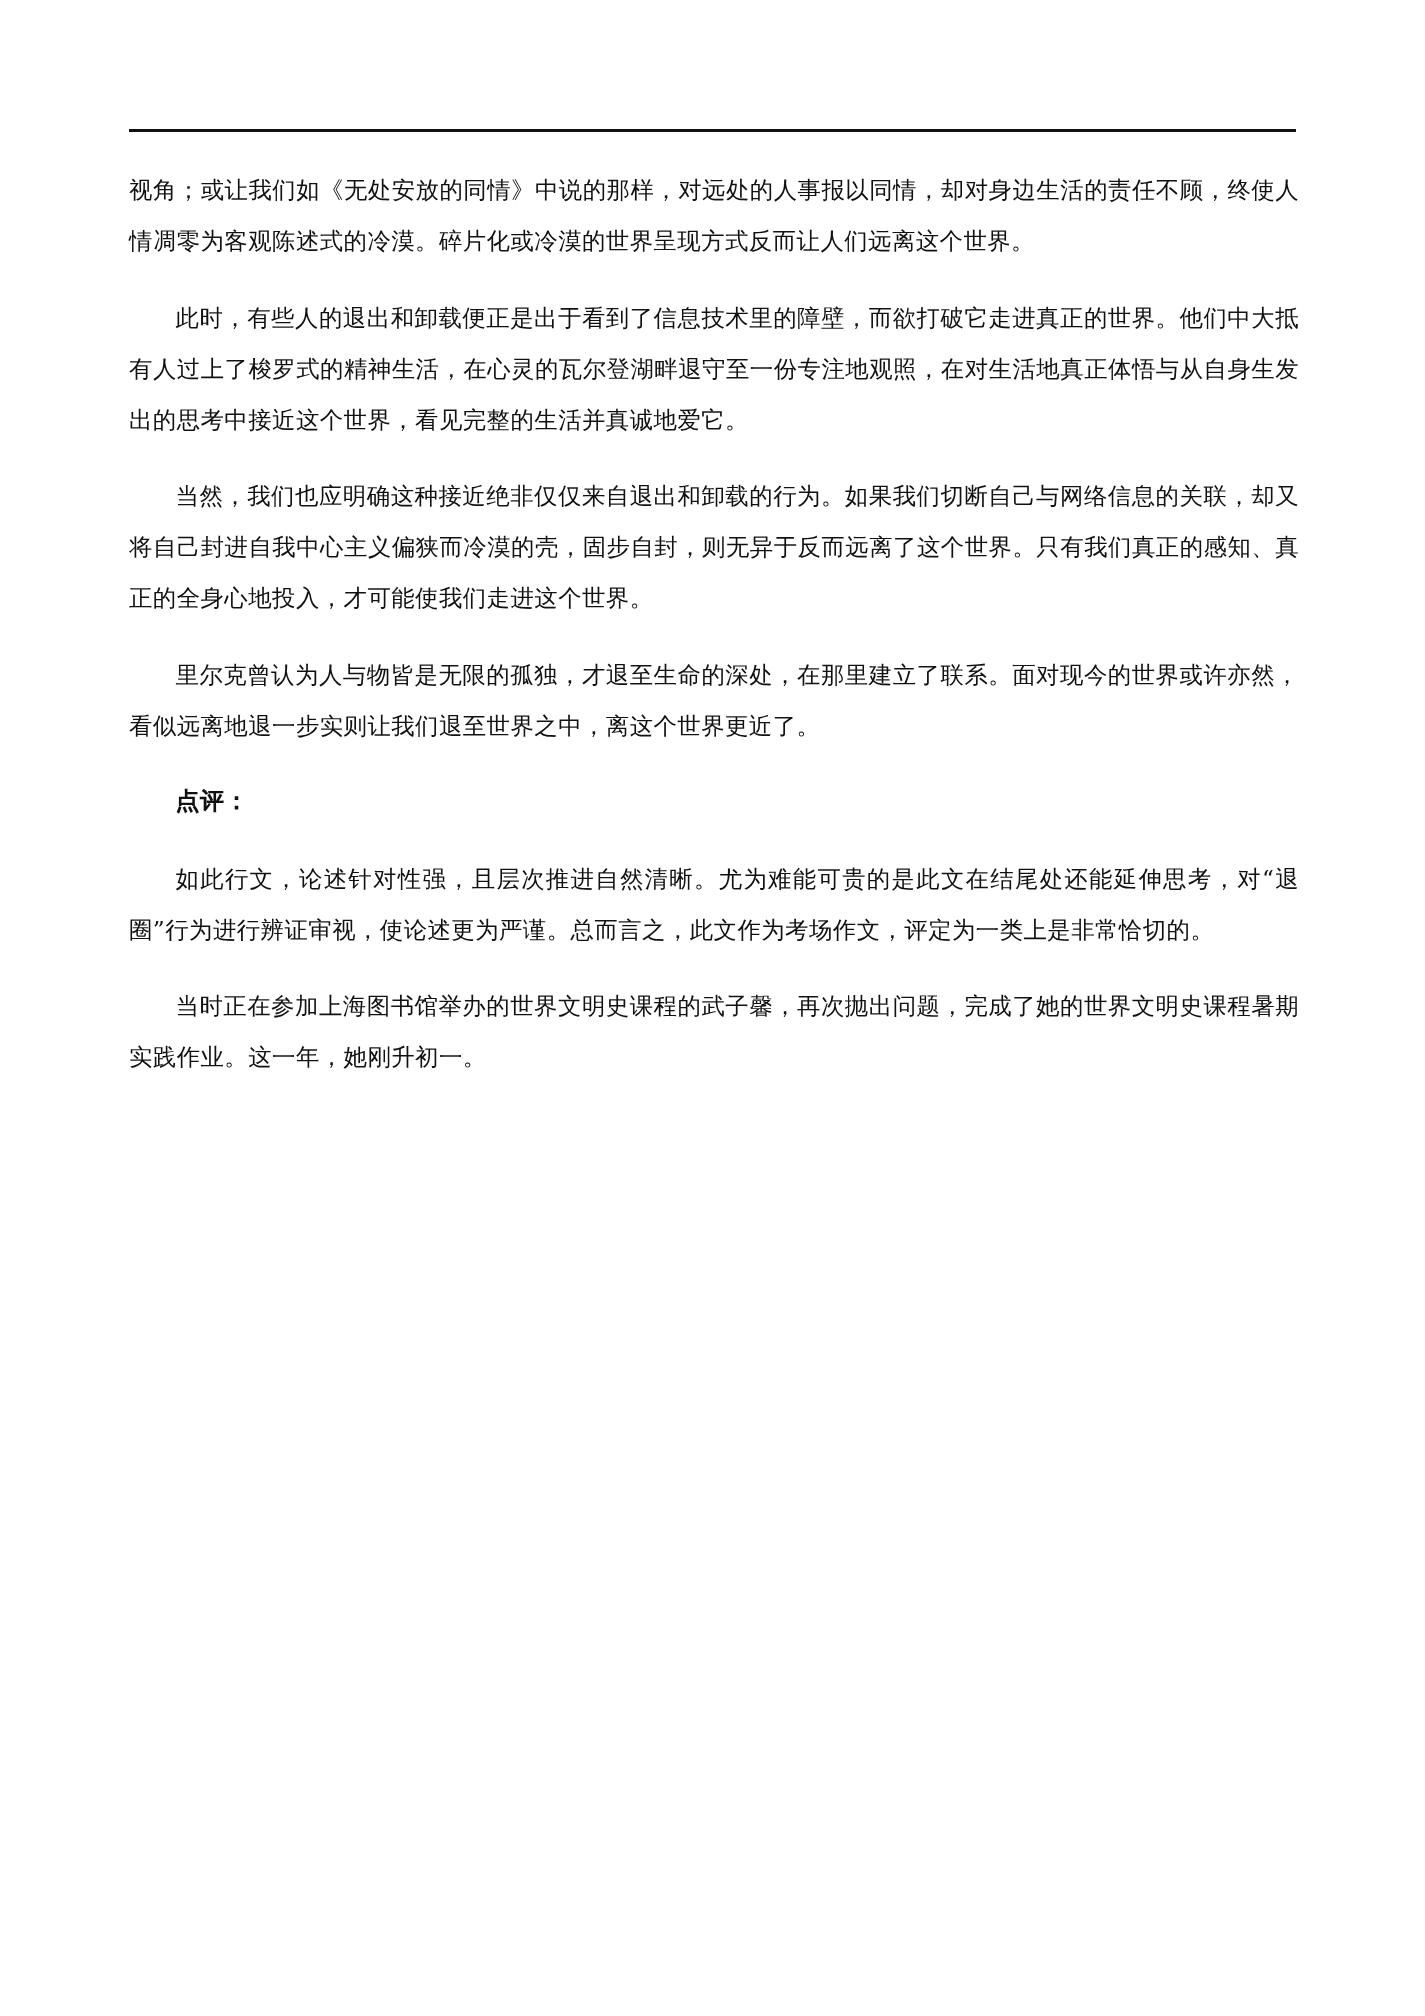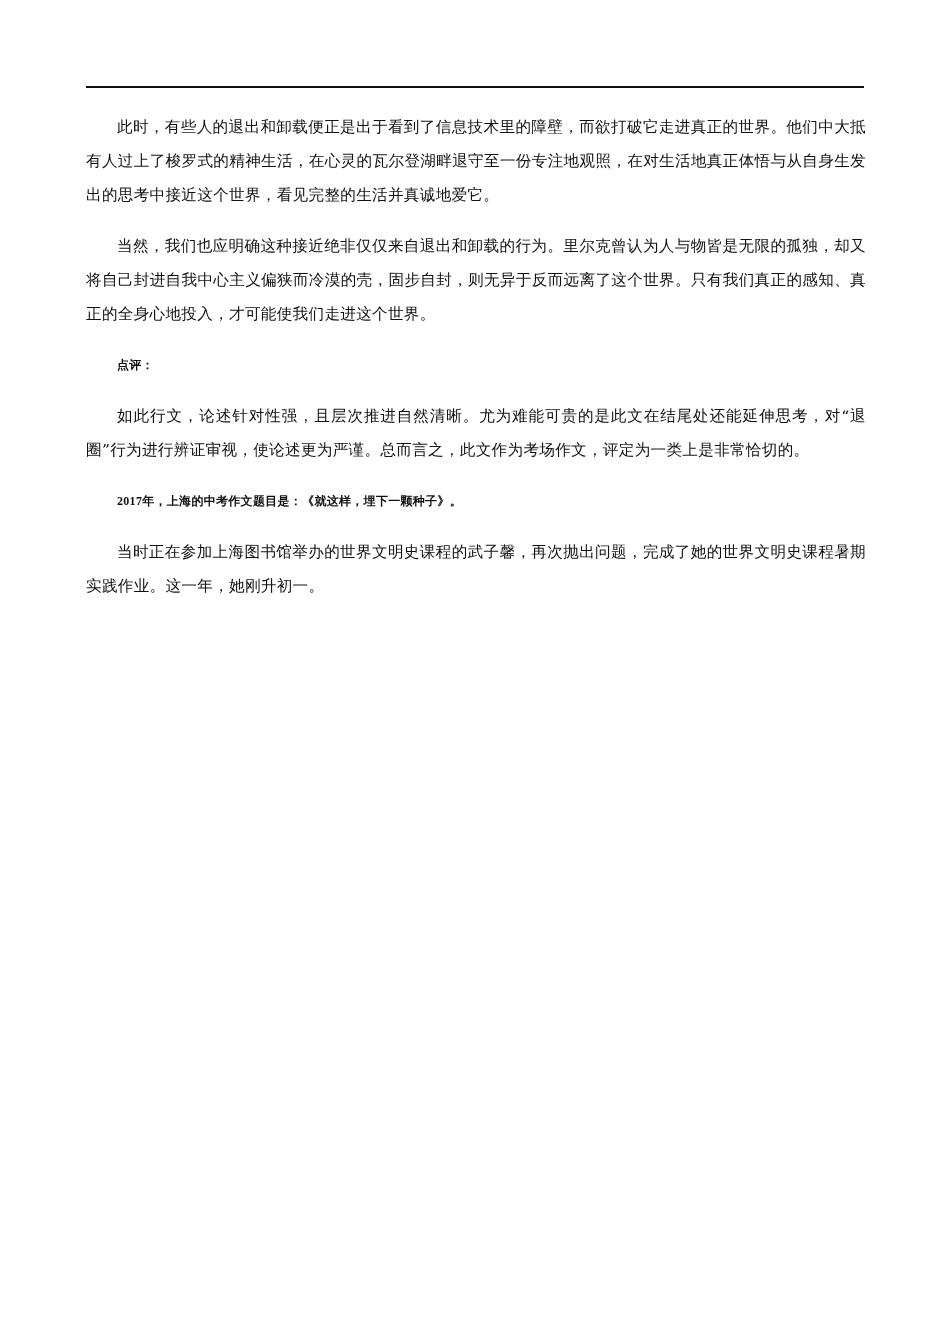--- a/index.html
+++ b/index.html
@@ -2,27 +2,28 @@
 <html><head>
 <meta charset="utf-8">
 <style>
   html, body { margin: 0; padding: 0; background: #ffffff; }
   body { width: 950px; height: 1344px; position: relative; overflow: hidden;
          font-family: "DejaVu Serif", "Liberation Serif", serif; color: #111; }
   .header-rule { position: absolute; left: 86px; top: 86px; width: 778px; height: 2px; background: #111; }
   .content { position: absolute; left: 86px; top: 110px; width: 780px; }
   .para { font-size: 15.6px; line-height: 34px; margin: 0 0 17px 0; text-align: justify; text-indent: 0; letter-spacing: 0.3px; }
   .para.indent { text-indent: 31px; }
-  .para.bold { font-family: Liberation Serif, serif; font-weight: bold; font-size: 12px; }
+  .para.bold { font-family: Liberation Sans, sans-serif; font-weight: bold; font-size: 16px; }
 </style>
 </head>
 <body>
 
 <div class="header-rule"></div>
 
 <div class="content">
+  <p class="para">视角；或让我们如《无处安放的同情》中说的那样，对远处的人事报以同情，却对身边生活的责任不顾，终使人情凋零为客观陈述式的冷漠。碎片化或冷漠的世界呈现方式反而让人们远离这个世界。</p>
   <p class="para indent">此时，有些人的退出和卸载便正是出于看到了信息技术里的障壁，而欲打破它走进真正的世界。他们中大抵有人过上了梭罗式的精神生活，在心灵的瓦尔登湖畔退守至一份专注地观照，在对生活地真正体悟与从自身生发出的思考中接近这个世界，看见完整的生活并真诚地爱它。</p>
-  <p class="para indent">当然，我们也应明确这种接近绝非仅仅来自退出和卸载的行为。里尔克曾认为人与物皆是无限的孤独，却又将自己封进自我中心主义偏狭而冷漠的壳，固步自封，则无异于反而远离了这个世界。只有我们真正的感知、真正的全身心地投入，才可能使我们走进这个世界。</p>
+  <p class="para indent">当然，我们也应明确这种接近绝非仅仅来自退出和卸载的行为。如果我们切断自己与网络信息的关联，却又将自己封进自我中心主义偏狭而冷漠的壳，固步自封，则无异于反而远离了这个世界。只有我们真正的感知、真正的全身心地投入，才可能使我们走进这个世界。</p>
+  <p class="para indent">里尔克曾认为人与物皆是无限的孤独，才退至生命的深处，在那里建立了联系。面对现今的世界或许亦然，看似远离地退一步实则让我们退至世界之中，离这个世界更近了。</p>
   <p class="para indent bold">点评：</p>
   <p class="para indent">如此行文，论述针对性强，且层次推进自然清晰。尤为难能可贵的是此文在结尾处还能延伸思考，对“退圈”行为进行辨证审视，使论述更为严谨。总而言之，此文作为考场作文，评定为一类上是非常恰切的。</p>
-  <p class="para indent bold">2017年，上海的中考作文题目是：《就这样，埋下一颗种子》。</p>
   <p class="para indent">当时正在参加上海图书馆举办的世界文明史课程的武子馨，再次抛出问题，完成了她的世界文明史课程暑期实践作业。这一年，她刚升初一。</p>
 </div>
 
 </body></html>

